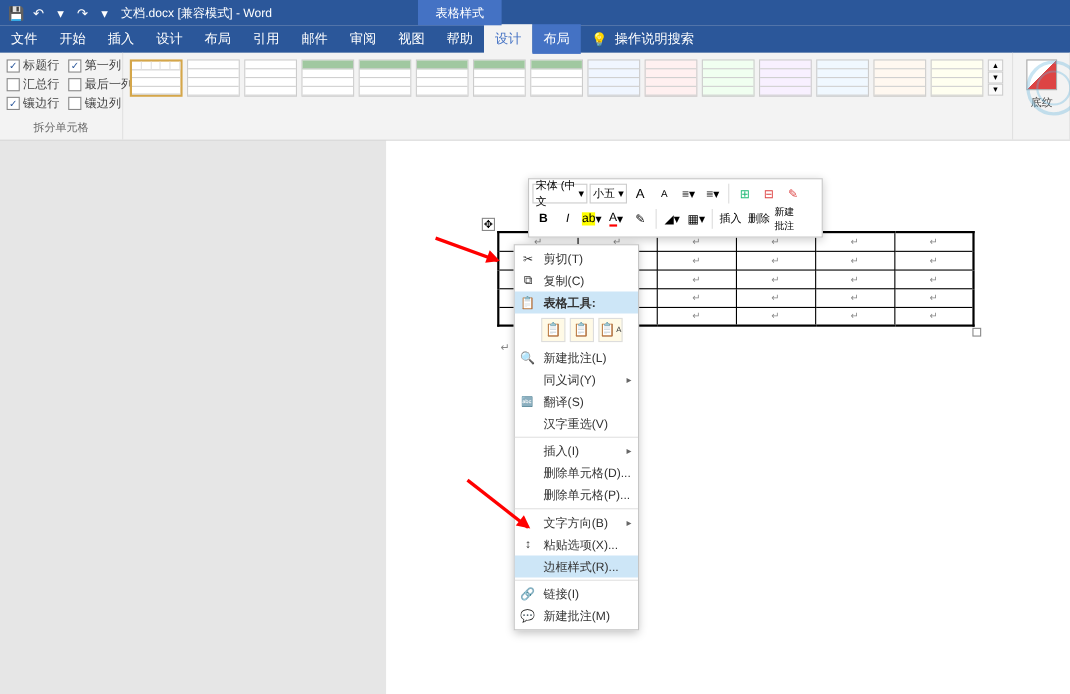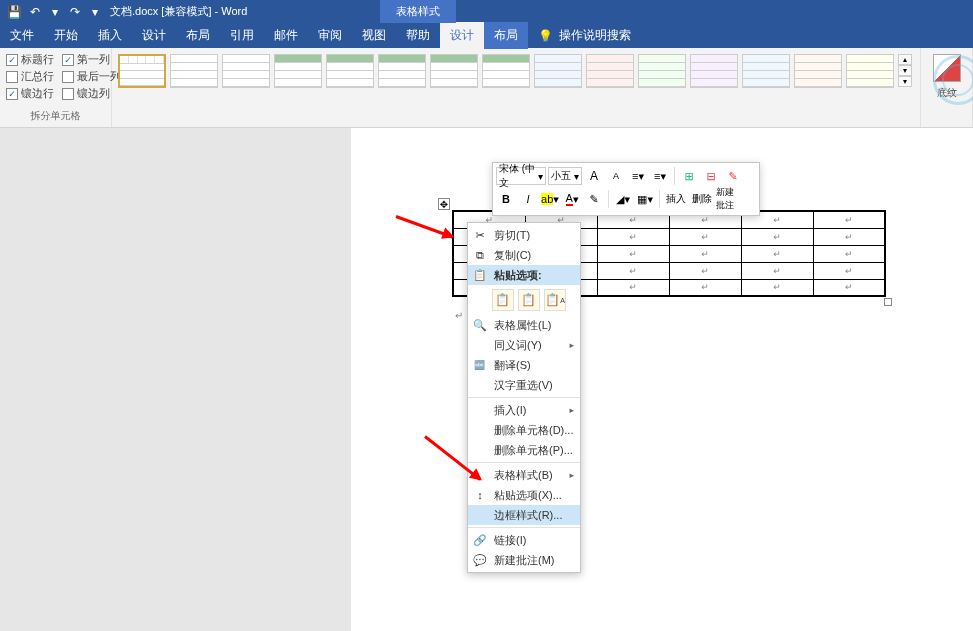--- a/index.html
+++ b/index.html
@@ -44,21 +44,21 @@
 
 .table-handle { position: absolute; left: 438px; top: 198px; width: 12px; height: 12px; border: 1px solid #888; display: flex; align-items: center; justify-content: center; font-size: 10px; background: #fff; }
 .word-table { position: absolute; left: 452px; top: 210px; border-collapse: collapse; }
 .word-table td { border: 1px solid #000; width: 72px; height: 17px; font-size: 9px; color: #888; text-align: center; }
 .word-table tr:first-child td { border-top: 2px solid #000; }
 .word-table tr:last-child td { border-bottom: 2px solid #000; }
 .word-table td:first-child { border-left: 2px solid #000; }
 .word-table td:last-child { border-right: 2px solid #000; }
 .resize-handle { position: absolute; left: 884px; top: 298px; width: 8px; height: 8px; border: 1px solid #888; background: #fff; }
 
-.mini-toolbar { position: absolute; left: 492px; top: 162px; width: 268px; background: #fff; border: 1px solid #c6c6c6; box-shadow: 0 2px 8px rgba(0,0,0,.2); padding: 3px; }
+.mini-toolbar { position: absolute; left: 480px; top: 162px; width: 268px; background: #fff; border: 1px solid #c6c6c6; box-shadow: 0 2px 8px rgba(0,0,0,.2); padding: 3px; }
 .mini-row { display: flex; align-items: center; gap: 2px; }
 .mini-sel { border: 1px solid #ccc; background: #fff; height: 18px; display: flex; align-items: center; padding: 0 2px; font-size: 10px; }
 .mini-btn { width: 20px; height: 20px; display: flex; align-items: center; justify-content: center; font-size: 11px; }
 .mini-divider { width: 1px; height: 18px; background: #ddd; margin: 0 2px; }
 .mini-lbl { font-size: 10px; text-align: center; padding: 0 2px; }
 
 .context-menu { position: absolute; left: 467px; top: 222px; width: 114px; background: #fff; border: 1px solid #c6c6c6; box-shadow: 0 2px 8px rgba(0,0,0,.25); font-size: 11px; color: #333; padding: 2px 0; }
 .menu-item { display: flex; align-items: center; height: 20px; padding: 0 6px 0 4px; gap: 6px; }
 .menu-item.hover { background: #cde6f7; }
 .menu-icon { width: 16px; height: 16px; display: flex; align-items: center; justify-content: center; font-size: 11px; }
@@ -364,33 +364,33 @@
   <div class="menu-item">
       <span class="menu-icon">✂</span>
       <span>剪切(T)</span>
     </div>
   <div class="menu-item">
       <span class="menu-icon">⧉</span>
       <span>复制(C)</span>
     </div>
   <div class="menu-item hover">
       <span class="menu-icon">📋</span>
-      <span style="font-weight:bold">粘贴选项:</span>
+      <span style="font-weight:bold">表格工具:</span>
     </div>
   <div class="paste-opts">
     <div class="paste-opt">📋</div>
     <div class="paste-opt">📋</div>
     <div class="paste-opt">
         <span>📋</span>
         <sub style="font-size:7px">A</sub>
       </div>
   </div>
   <div class="menu-item">
       <span class="menu-icon">🔍</span>
-      <span>表格属性(L)</span>
+      <span>新建批注(L)</span>
     </div>
   <div class="menu-item">
       <span class="menu-icon"></span>
       <span>同义词(Y)</span>
       <span class="menu-sub">▸</span>
     </div>
   <div class="menu-item">
       <span class="menu-icon" style="font-size:9px">🔤</span>
       <span>翻译(S)</span>
     </div>
@@ -408,21 +408,21 @@
       <span class="menu-icon"></span>
       <span>删除单元格(D)...</span>
     </div>
   <div class="menu-item">
       <span class="menu-icon"></span>
       <span>删除单元格(P)...</span>
     </div>
   <div class="menu-sep"></div>
   <div class="menu-item">
       <span class="menu-icon"></span>
-      <span>表格样式(B)</span>
+      <span>文字方向(B)</span>
       <span class="menu-sub">▸</span>
     </div>
   <div class="menu-item">
       <span class="menu-icon">↕</span>
       <span>粘贴选项(X)...</span>
     </div>
   <div class="menu-item hover">
       <span class="menu-icon"></span>
       <span>边框样式(R)...</span>
     </div>

